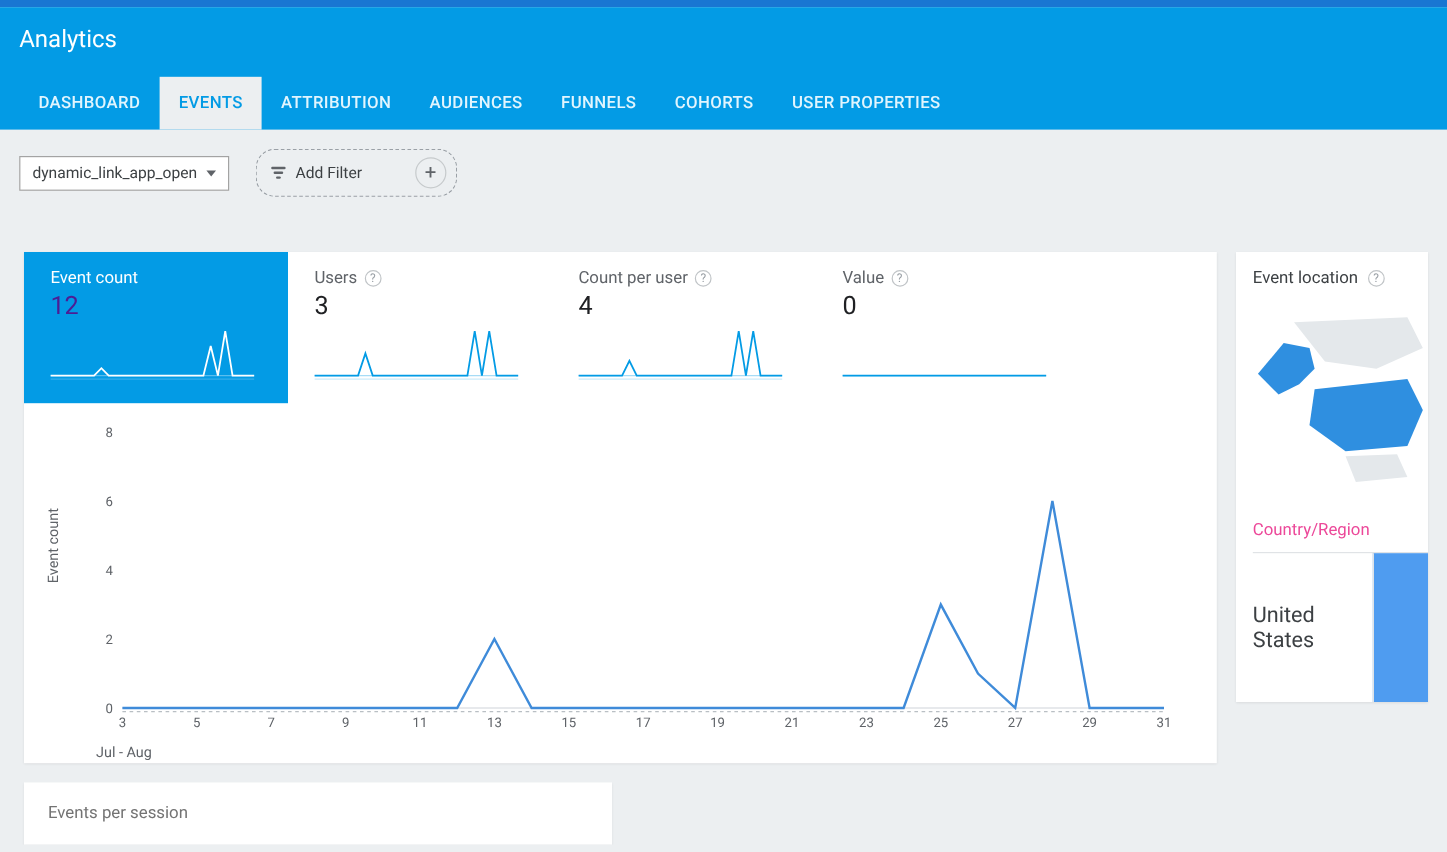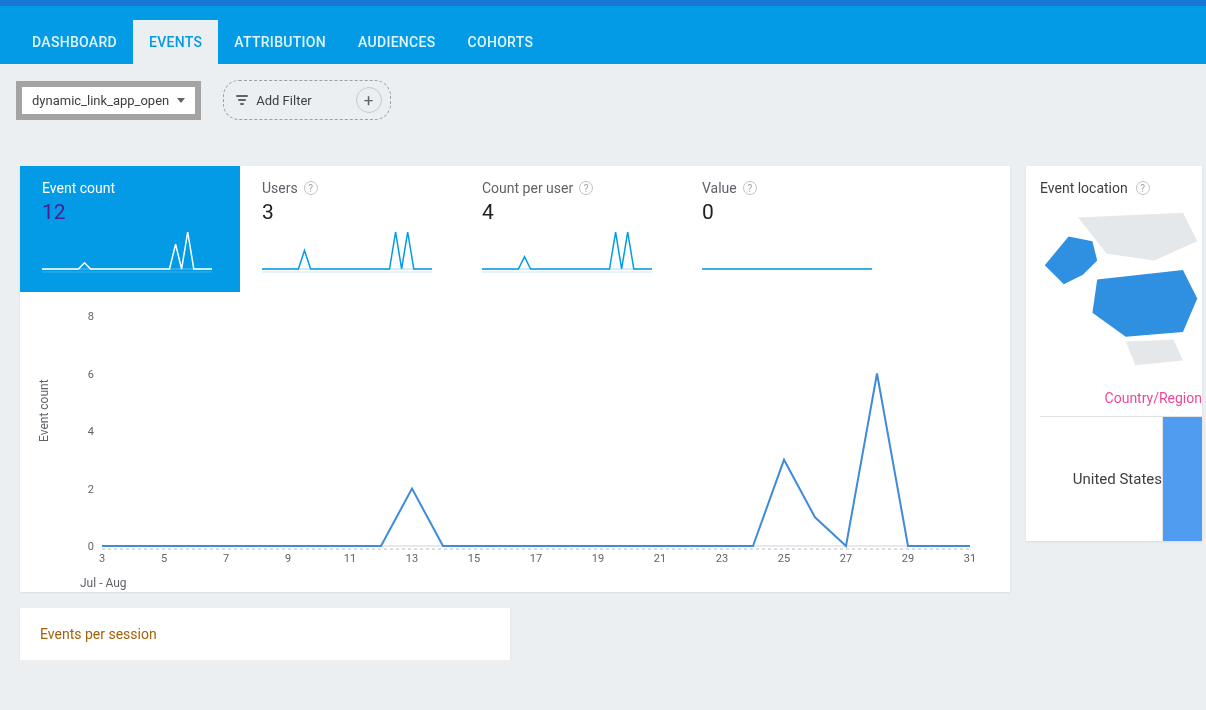--- a/index.html
+++ b/index.html
@@ -6,21 +6,21 @@
 body { font-family: Roboto, "Segoe UI", Arial, sans-serif; background: #eceff1; color: #5f6368; width: 1206px; overflow: hidden; }
 
 .topbar { height: 6px; background: #1976d2; border-bottom-color: rgba(0,0,0,.15); }
 .header { background: #039be5; color: #fff; padding: 14px 16px 0 16px; }
 .header-title { font-size: 20px; font-weight: 400; padding-bottom: 20px; }
 .tabs { display: flex; }
 .tab { padding: 14px 16px; font-size: 14px; font-weight: 500; letter-spacing: .3px; color: #e1f5fe; cursor: pointer; }
 .tab.active { background: #eceff1; color: #039be5; }
 
 .filterbar { display: flex; align-items: center; gap: 22px; padding: 16px 16px 0 16px; }
-.event-dd { display: flex; align-items: center; gap: 8px; background: #fff; border: 6px solid #a3a3a3; border-radius: 0; padding: 6px 10px; font-size: 13px; color: #3c4043; cursor: pointer; }
+.event-dd { display: flex; align-items: center; gap: 8px; background: #fff; border: 1px solid #a3a3a3; border-radius: 0; padding: 6px 10px; font-size: 13px; color: #3c4043; cursor: pointer; }
 .caret { width: 0; height: 0; border-left: 4px solid transparent; border-right: 4px solid transparent; border-top: 5px solid #5f6368; }
 .addfilter { display: flex; align-items: center; gap: 8px; border: 1px dashed #9aa0a6; border-radius: 16px; padding: 6px 8px 6px 12px; font-size: 13px; color: #3c4043; cursor: pointer; }
 .addfilter .plus-chip { width: 26px; height: 26px; border: 1px solid #c6cacc; border-radius: 50%; display: flex; align-items: center; justify-content: center; font-size: 17px; color: #5f6368; }
 .filter-icon { display: inline-flex; flex-direction: column; gap: 2px; align-items: center; }
 .filter-icon span { background: #5f6368; height: 2px; border-radius: 1px; }
 .filter-icon span:nth-child(1){ width: 12px; } .filter-icon span:nth-child(2){ width: 8px; } .filter-icon span:nth-child(3){ width: 4px; }
 
 .content { display: flex; gap: 16px; padding: 46px 4px 0 20px; align-items: flex-start; }
 .left-card { background: #fff; width: 994px; box-shadow: 0 1px 2px rgba(0,0,0,.08); }
 .summary-row { display: flex; }
@@ -38,42 +38,45 @@
 .spark-line { stroke: currentColor; stroke-width: 1.5; fill: none; }
 .scard .spark { color: #039be5; }
 .scard.active .spark { color: #fff; }
 
 .bigchart { position: relative; height: 300px; padding: 14px 20px 24px 60px; }
 .series { stroke: #3f8bd9; stroke-width: 2; fill: none; }
 .xline { stroke: #cfd4d9; stroke-width: 1; }
 .dashed { stroke-dasharray: 3 3; stroke: #b9bfc4; }
 .ylabel { position: absolute; left: 24px; top: 50%; transform: translateY(-50%) rotate(-90deg); transform-origin: left center; font-size: 12px; color: #5f6368; white-space: nowrap; }
 
-.right-col { width: 176px; background: #fff; box-shadow: 0 1px 2px rgba(0,0,0,.08); padding: 14px 0 0 14px; text-align: right; }
+.right-col { width: 160px; background: #fff; box-shadow: 0 1px 2px rgba(0,0,0,.08); padding: 14px 0 0 14px; }
 .rc-title { font-size: 14px; color: #3c4043; display: flex; align-items: center; gap: 8px; }
 .map-ph { width: 100%; height: 186px; display: flex; align-items: center; justify-content: flex-end; overflow: hidden; }
 .rc-sub { font-size: 14px; color: #ec4899; padding: 8px 0 10px 0; }
 .country-row { display: flex; align-items: center; }
-.country-label { font-size: 15px; width: 100px; color: #3c4043; margin-left: 22px; }
+.country-label { font-size: 18px; width: 100px; color: #3c4043; }
 .bar-holder { flex: 1; height: 124px; display: flex; align-items: stretch; }
 .bar-holder .bar { flex: 1; background: #4f9cf0; border-left: 1px solid #e0e3e6; }
 
-.session-card { width: 490px; background: #fff; box-shadow: 0 1px 2px rgba(0,0,0,.08); margin: 16px 0 0 20px; padding: 18px 20px; font-size: 14px; color: #a16207; }
+.session-card { width: 490px; background: #fff; box-shadow: 0 1px 2px rgba(0,0,0,.08); margin: 16px 0 0 20px; padding: 18px 20px; font-size: 14px; color: #737373; }
 </style>
 </head>
 <body>
 
 <div class="topbar"></div>
 <div class="header">
+  <div class="header-title">Analytics</div>
   <div class="tabs">
     <div class="tab"><span>DASHBOARD</span></div>
     <div class="tab active"><span>EVENTS</span></div>
     <div class="tab"><span>ATTRIBUTION</span></div>
     <div class="tab"><span>AUDIENCES</span></div>
+    <div class="tab"><span>FUNNELS</span></div>
     <div class="tab"><span>COHORTS</span></div>
+    <div class="tab"><span>USER PROPERTIES</span></div>
   </div>
 </div>
 
 <div class="filterbar">
   <div class="event-dd">
     <span>dynamic_link_app_open</span>
     <span class="caret"></span>
   </div>
   <div class="addfilter">
     <span class="filter-icon">

